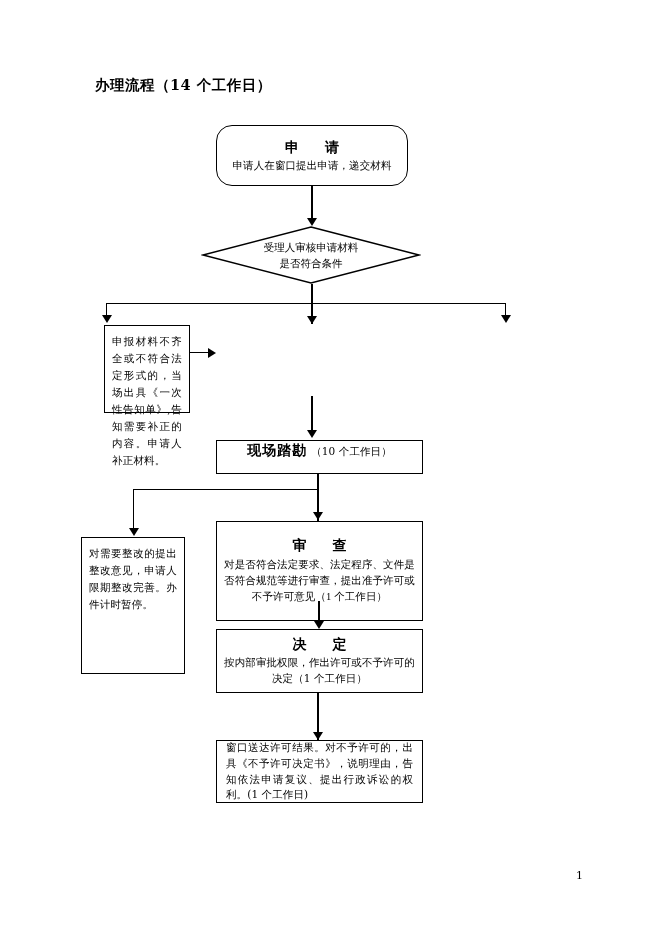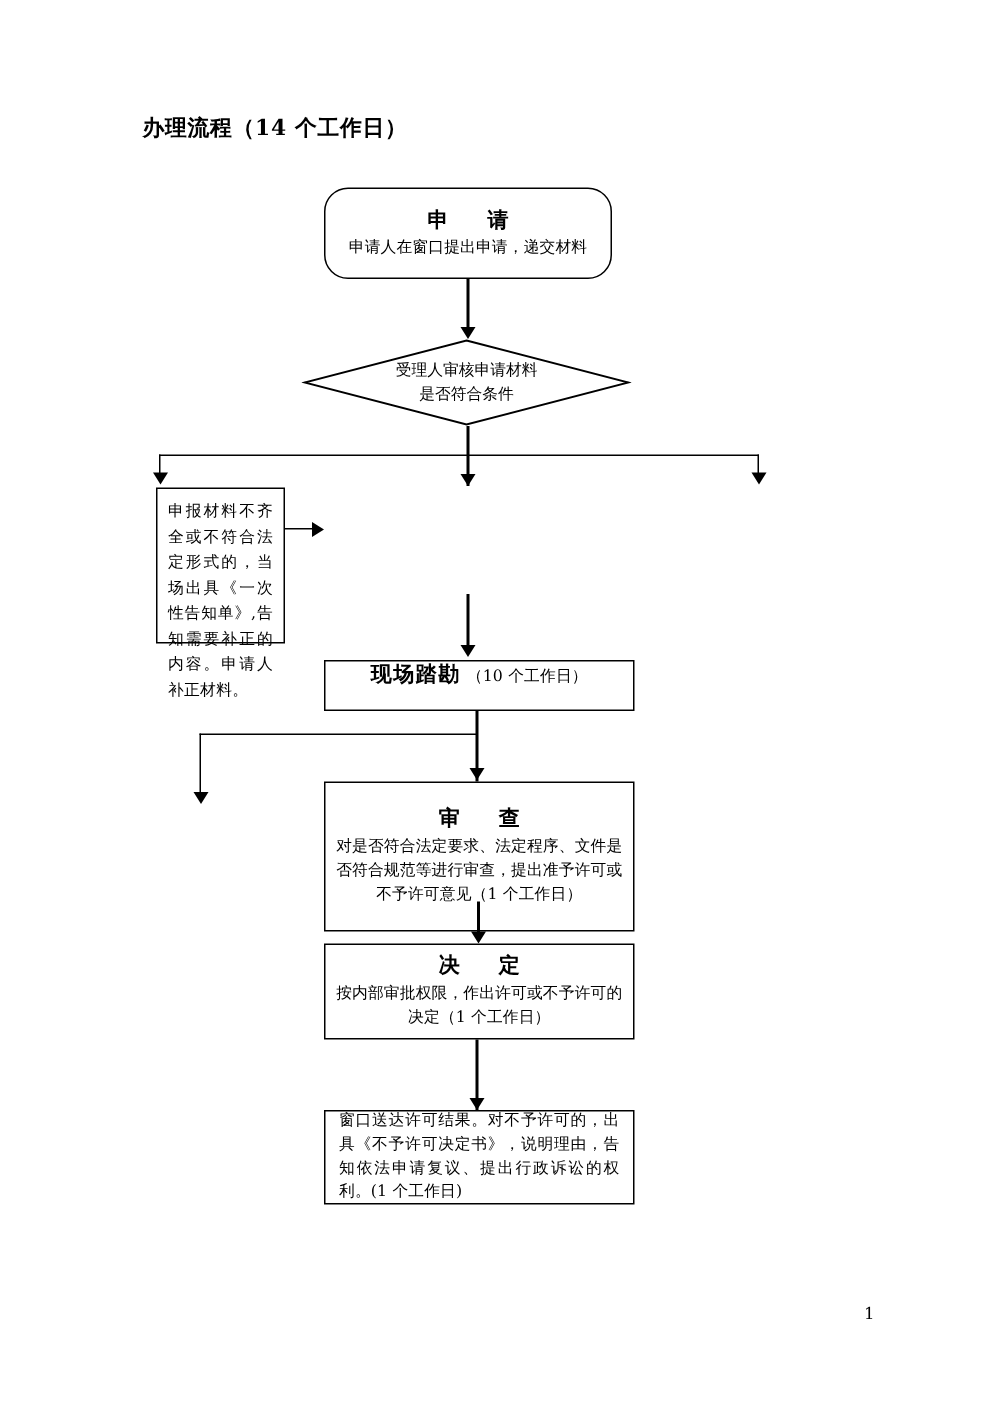--- a/index.html
+++ b/index.html
@@ -154,21 +154,21 @@
   <div class="abs thin-h" style="left:106px; top:303px; width:400px;"></div>
 
   <div class="abs thin-v" style="left:106px; top:303px; height:18px;"></div>
   <div class="abs arrow-down" style="left:102px; top:315px;"></div>
 
   <div class="abs arrow-down" style="left:307px; top:316px;"></div>
 
   <div class="abs thin-v" style="left:505px; top:303px; height:18px;"></div>
   <div class="abs arrow-down" style="left:501px; top:315px;"></div>
 
-  <div class="abs node side" style="left:104px; top:325px; width:86px; height:104px;">
+  <div class="abs node side" style="left:104px; top:325px; width:86px; height:88px;">
     <div class="bd">申报材料不齐全或不符合法定形式的，当场出具《一次性告知单》,告知需要补正的内容。申请人补正材料。</div>
   </div>
 
   <div class="abs thin-h" style="left:190px; top:352px; width:20px;"></div>
   <div class="abs arrow-right" style="left:208px; top:348px;"></div>
 
 
 
   <div class="abs vline" style="left:311px; top:396px; height:37px;"></div>
   <div class="abs arrow-down" style="left:307px; top:430px;"></div>
@@ -178,22 +178,25 @@
     <div class="bd">（10 个工作日）</div>
   </div>
 
   <div class="abs vline" style="left:317px; top:474px; height:50px;"></div>
   <div class="abs arrow-down" style="left:313px; top:512px;"></div>
 
   <div class="abs thin-h" style="left:133px; top:489px; width:185px;"></div>
   <div class="abs thin-v" style="left:133px; top:489px; height:44px;"></div>
   <div class="abs arrow-down" style="left:129px; top:528px;"></div>
 
-
-  <div class="abs node" style="left:216px; top:521px; width:207px; height:100px;">
+  <div class="abs node side" style="left:81px; top:537px; width:104px; height:137px;">
+    <div class="bd">对需要整改的提出整改意见，申请人限期整改完善。办件计时暂停。</div>
+  </div>
+
+  <div class="abs node" style="left:216px; top:521px; width:207px; height:100px;font-family:Liberation Serif, serif;">
     <div class="hd">审　查</div>
     <div class="bd">对是否符合法定要求、法定程序、文件是否符合规范等进行审查，提出准予许可或不予许可意见（1 个工作日）</div>
   </div>
 
   <div class="abs vline" style="left:318px; top:601px; height:26px;"></div>
   <div class="abs arrow-down" style="left:314px; top:621px;"></div>
 
   <div class="abs node" style="left:216px; top:629px; width:207px; height:64px;">
     <div class="hd">决　定</div>
     <div class="bd">按内部审批权限，作出许可或不予许可的决定（1 个工作日）</div>

